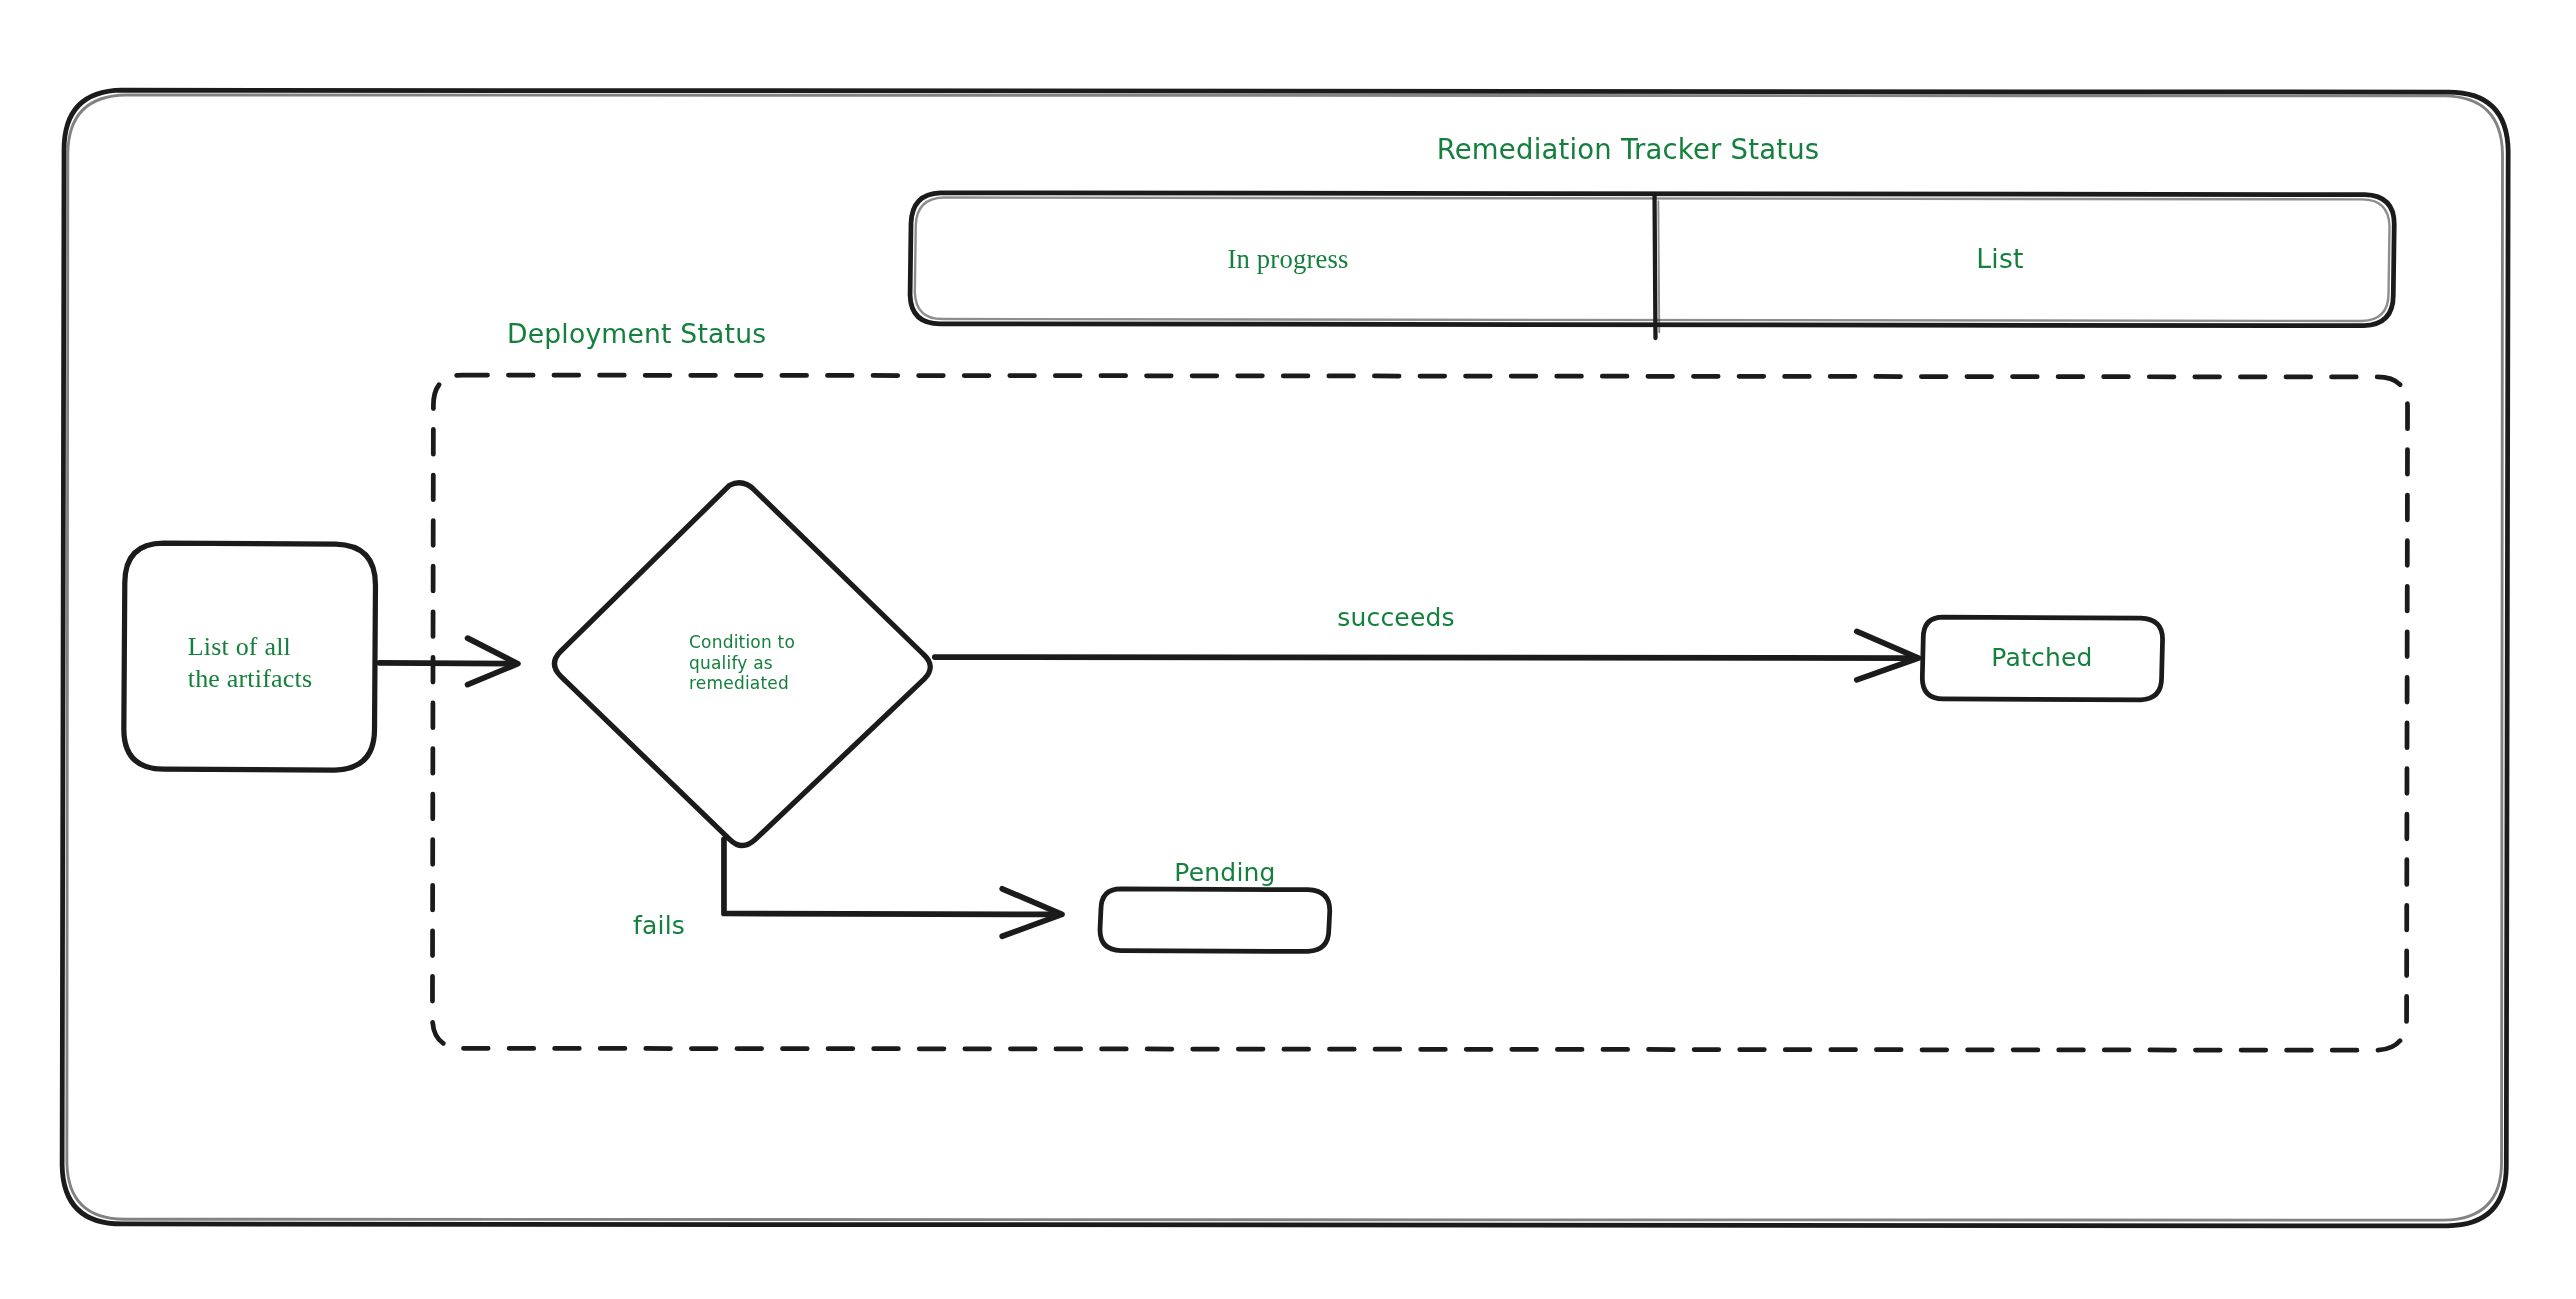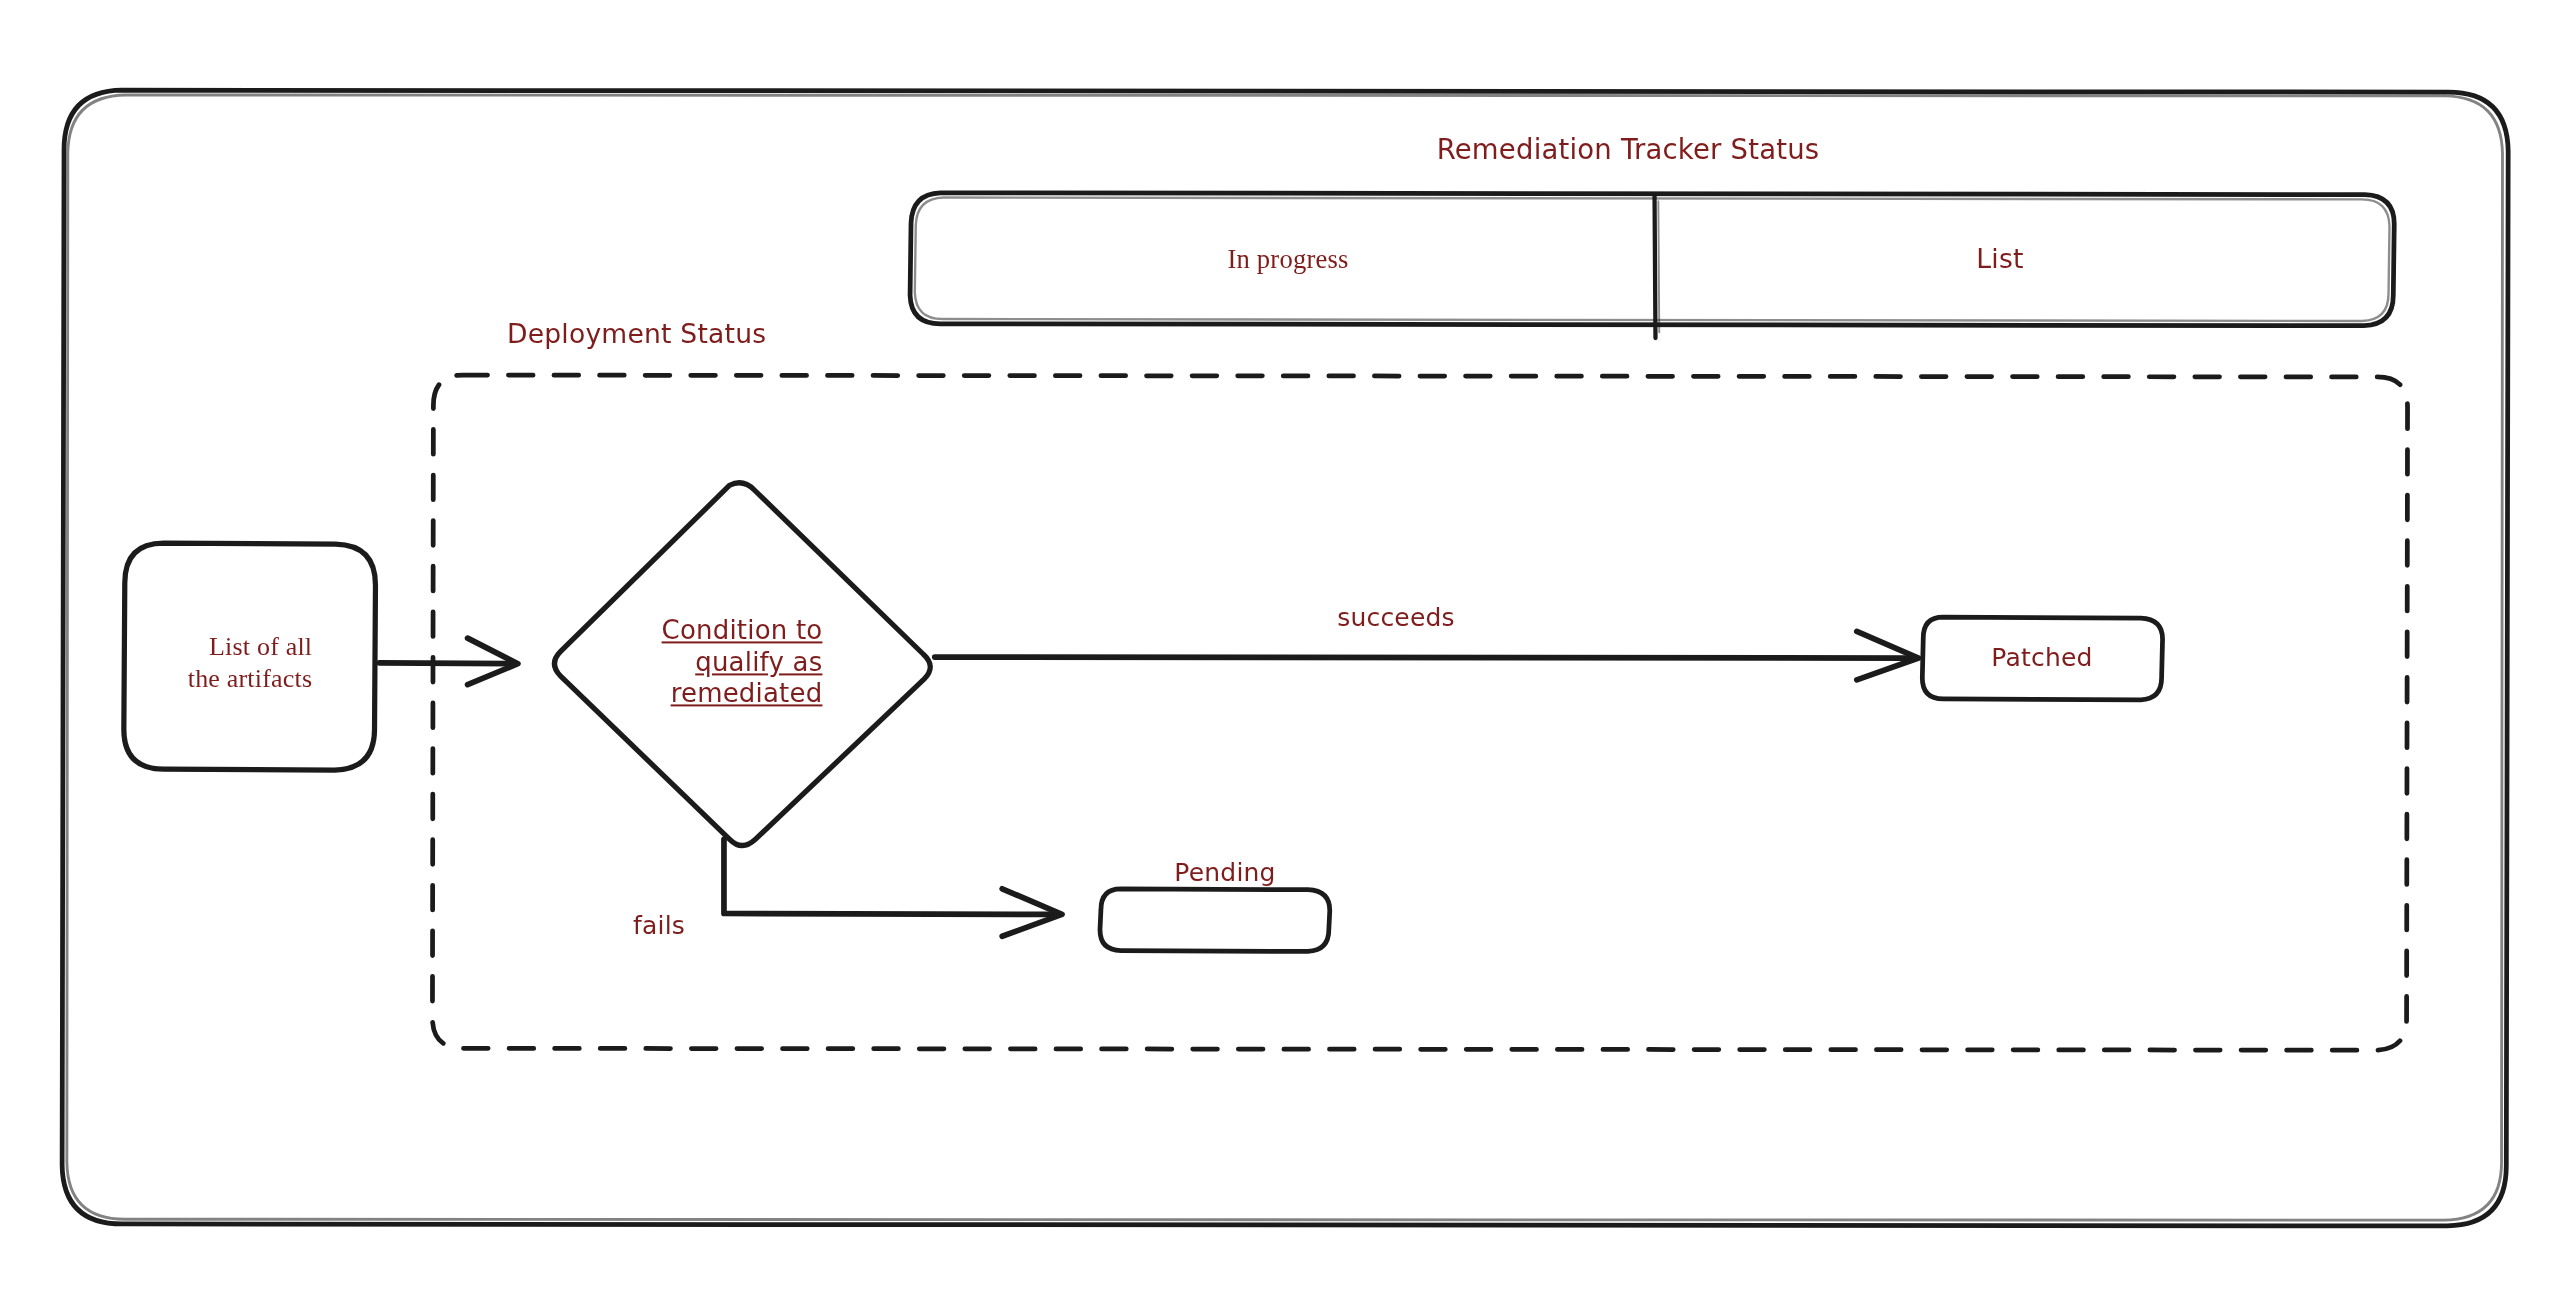--- a/index.html
+++ b/index.html
@@ -34,35 +34,35 @@
   }
   .shape-fill {
     fill: #ffffff;
     stroke: #1b1b1b;
     stroke-linecap: round;
     stroke-linejoin: round;
   }
   .lbl {
     position: absolute;
     font-family: "DejaVu Sans", sans-serif;
-    color: #7f1d1d;
+    color: #15803d;
     white-space: pre;
-    text-align: right;
+    text-align: left;
     line-height: 1.22;
     letter-spacing: 0.2px;
     user-select: none;
   }
   .lbl.center {
     transform: translate(-50%, -50%);
   }
   .t-title   { font-size: 27.5px; }
   .t-lane    { font-size: 26.6px; }
   .t-group   { font-size: 26.6px; }
   .t-node-lg { font-size: 26px; font-family: Liberation Serif, serif; }
-  .t-node-md { font-size: 26px; text-decoration: underline; }
+  .t-node-md { font-size: 17px; }
   .t-node-sm { font-size: 25px; }
   .t-edge    { font-size: 25px; }
 </style>
 </head>
 <body>
 
 <div id="canvas">
 
   <svg class="diagram" viewBox="0 0 2712 1368">
 

